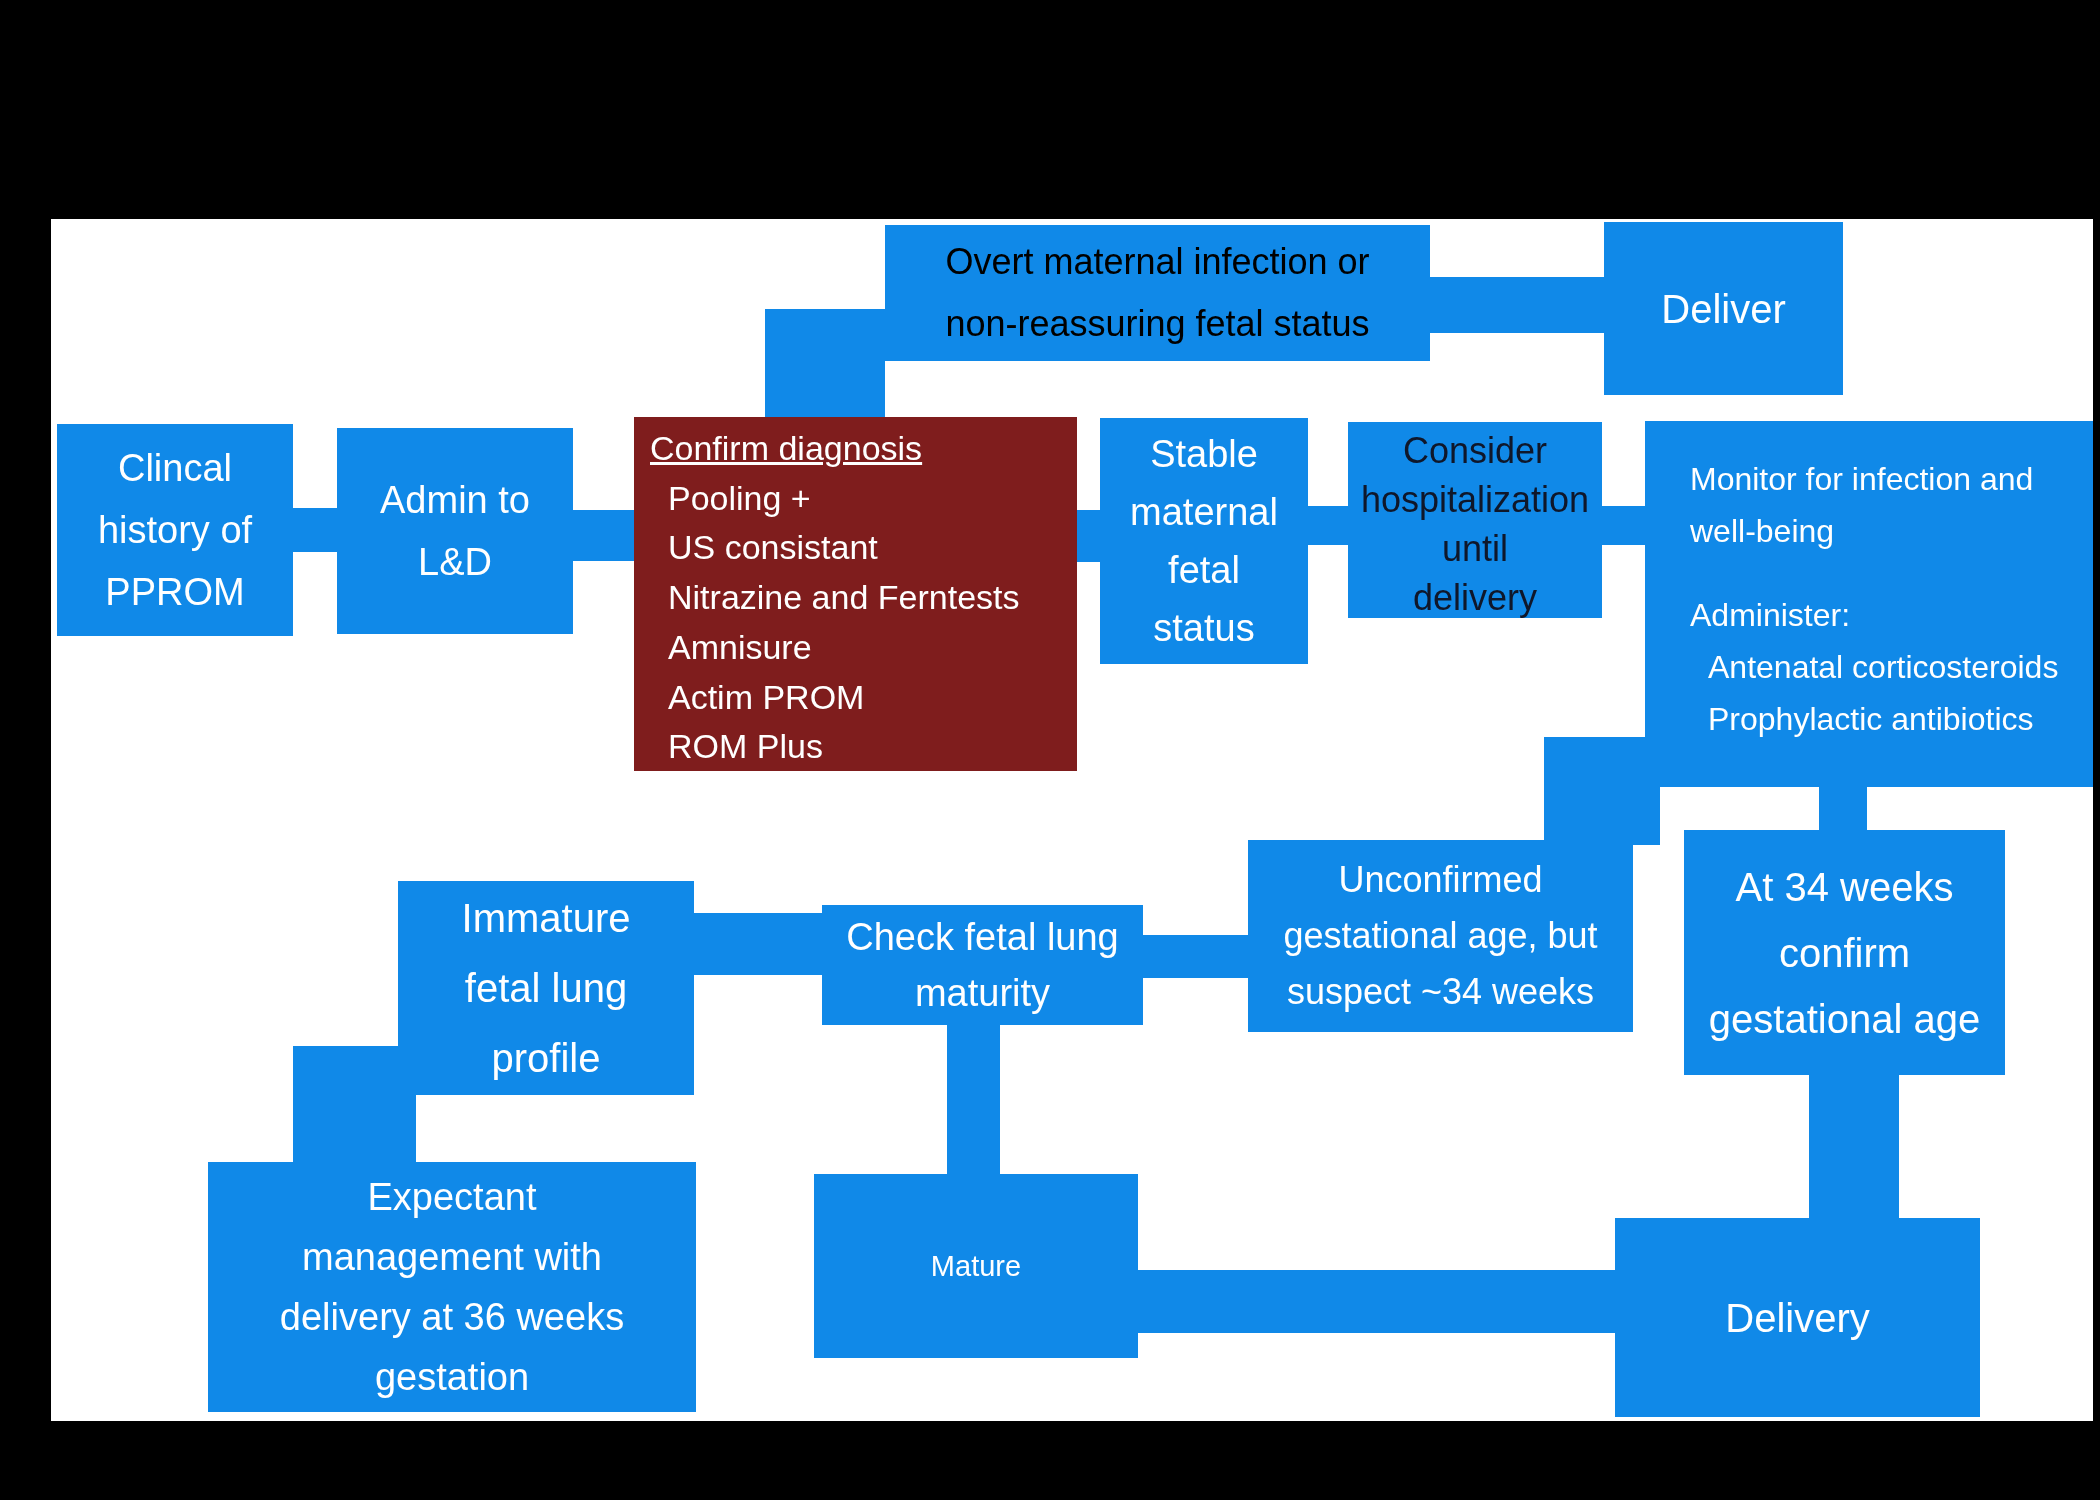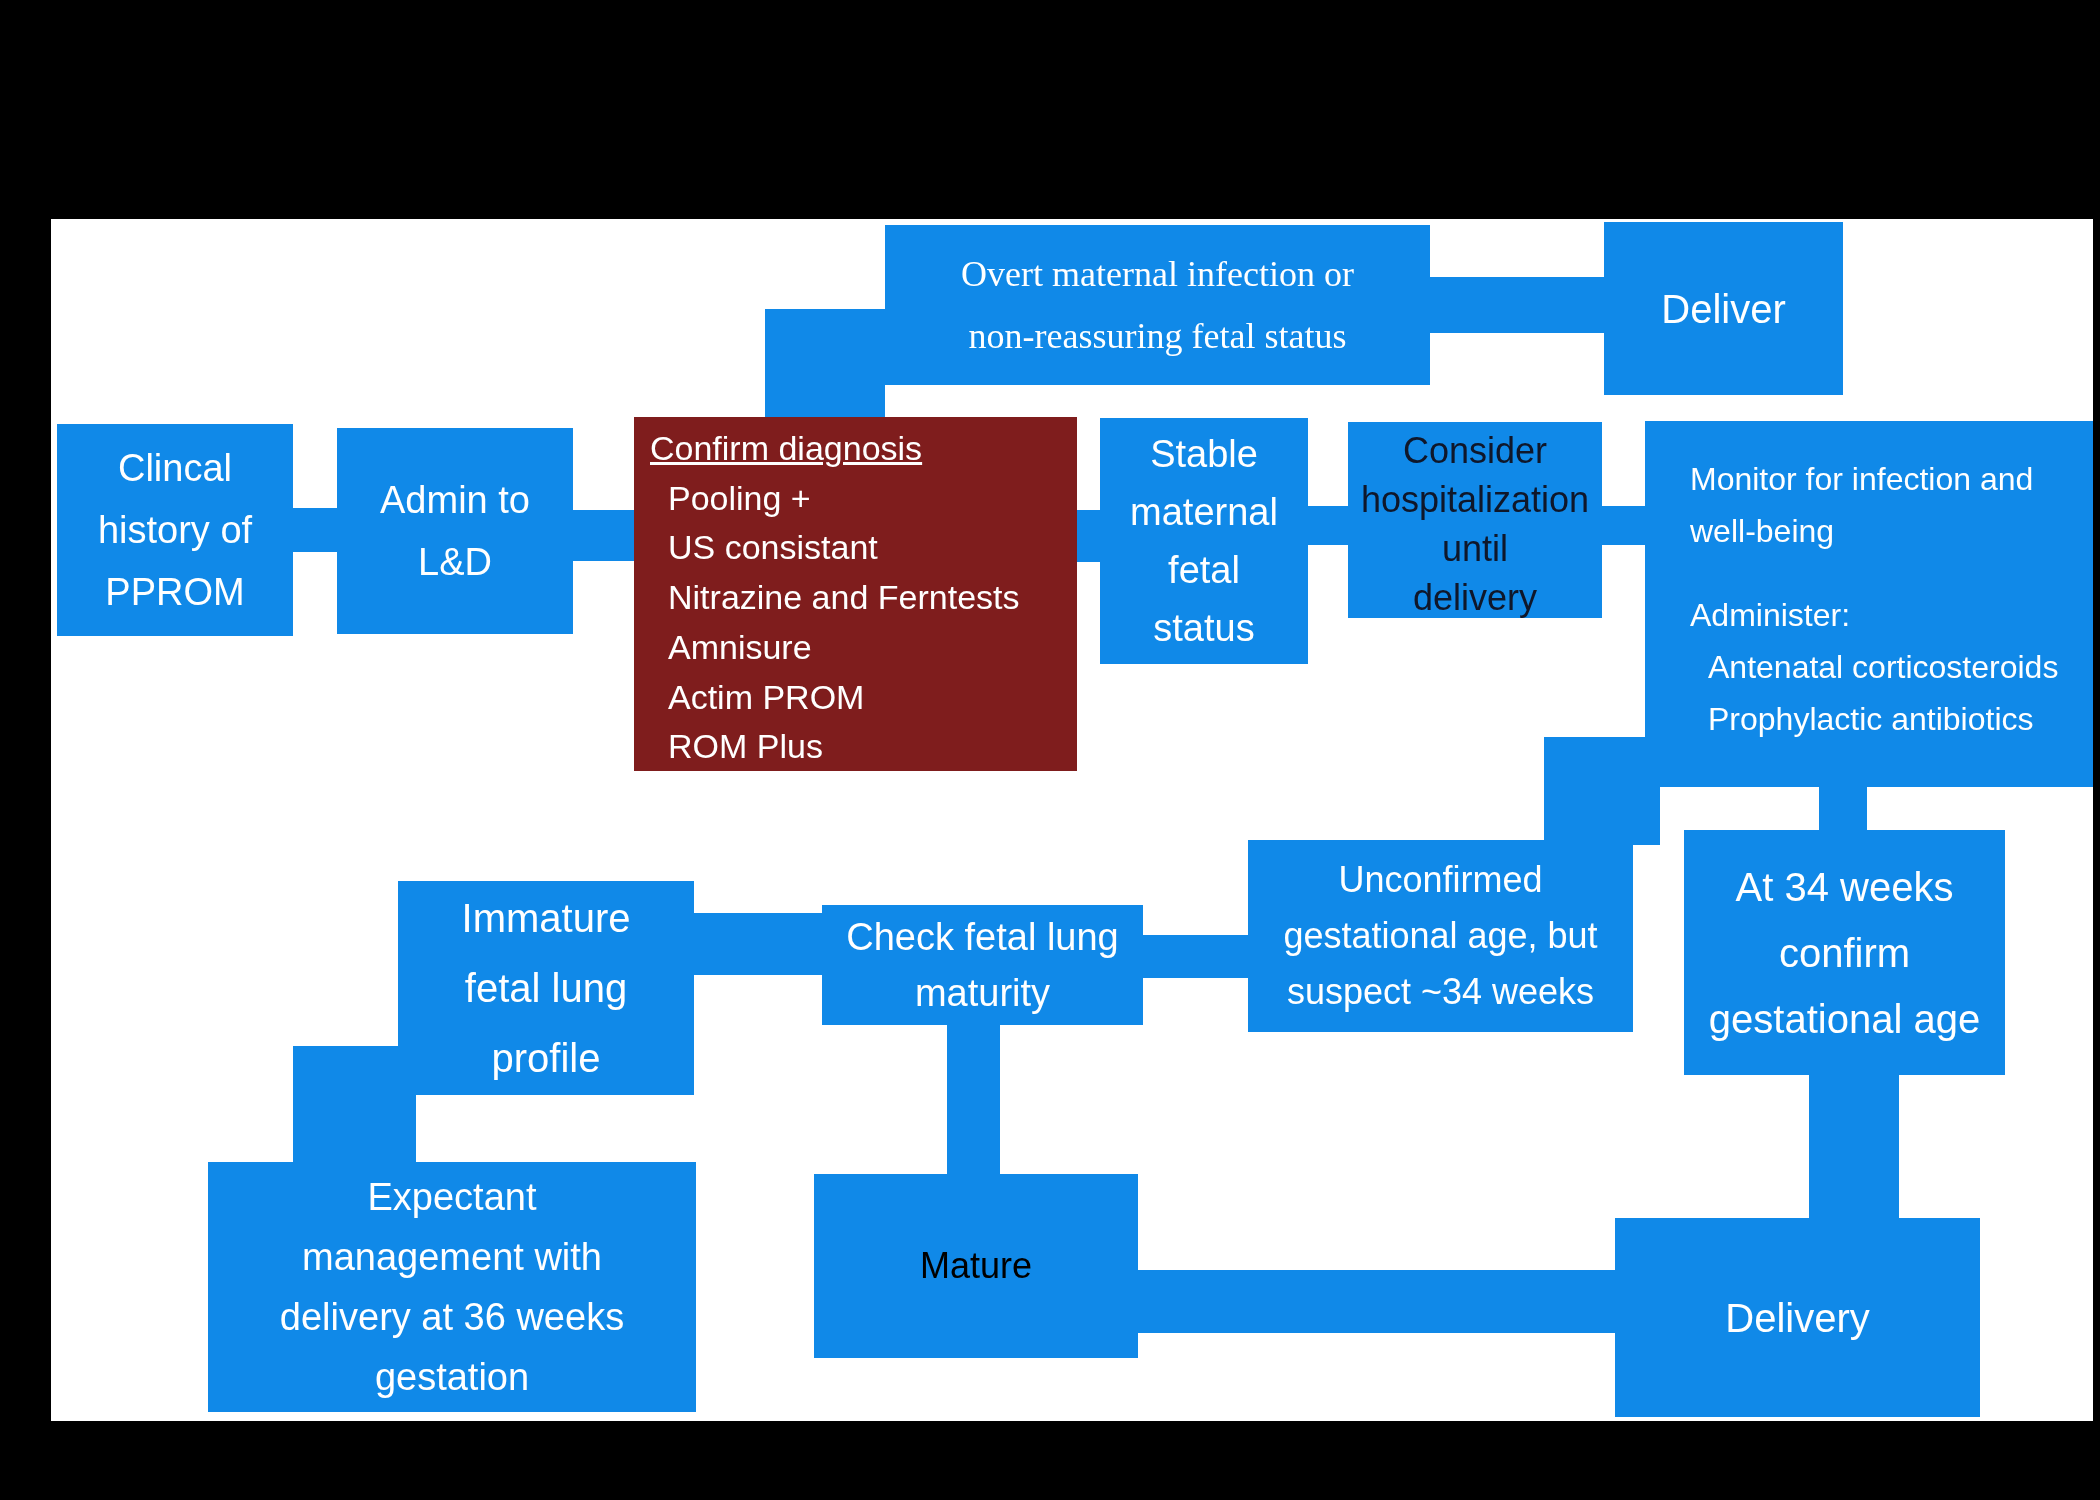--- a/index.html
+++ b/index.html
@@ -57,21 +57,21 @@
       <div class="edge" style="left: 1544px; top: 737px; width: 116px; height: 108px; background: rgb(16, 137, 232);"></div>
       <div class="edge" style="left: 1819px; top: 787px; width: 48px; height: 61px; background: rgb(16, 137, 232);"></div>
       <div class="edge" style="left: 694px; top: 913px; width: 128px; height: 62px; background: rgb(16, 137, 232);"></div>
       <div class="edge" style="left: 1143px; top: 935px; width: 105px; height: 43px; background: rgb(16, 137, 232);"></div>
       <div class="edge" style="left: 947px; top: 1025px; width: 53px; height: 150px; background: rgb(16, 137, 232);"></div>
       <div class="edge" style="left: 293px; top: 1046px; width: 123px; height: 118px; background: rgb(16, 137, 232);"></div>
       <div class="edge" style="left: 1138px; top: 1270px; width: 477px; height: 63px; background: rgb(16, 137, 232);"></div>
       <div class="edge" style="left: 1809px; top: 1075px; width: 90px; height: 145px; background: rgb(16, 137, 232);"></div>
     </div>
   <div id="nodes-layer">
-      <div class="node align-center" style="left: 885px; top: 225px; width: 545px; height: 160px; font-size: 36px; line-height: 62px; background: rgb(16, 137, 232); color: #ffffff; font-family: Liberation Serif, serif;">
+      <div class="node align-center" style="left: 885px; top: 225px; width: 545px; height: 136px; font-size: 36px; line-height: 62px; background: rgb(16, 137, 232); color: #000000;">
         <div class="line">Overt maternal infection or</div>
         <div class="line">non-reassuring fetal status</div>
       </div>
       <div class="node align-center" style="left: 1604px; top: 222px; width: 239px; height: 173px; font-size: 40px; line-height: 48px; background: rgb(16, 137, 232); color: rgb(255, 255, 255);">
         <div class="line">Deliver</div>
       </div>
       <div class="node align-center" style="left: 57px; top: 424px; width: 236px; height: 212px; font-size: 38px; line-height: 62px; background: rgb(16, 137, 232); color: rgb(255, 255, 255);">
         <div class="line">Clincal</div>
         <div class="line">history of</div>
         <div class="line">PPROM</div>
@@ -127,20 +127,20 @@
         <div class="line">At 34 weeks</div>
         <div class="line">confirm</div>
         <div class="line">gestational age</div>
       </div>
       <div class="node align-center" style="left: 208px; top: 1162px; width: 488px; height: 250px; font-size: 38px; line-height: 60px; background: rgb(16, 137, 232); color: rgb(255, 255, 255);">
         <div class="line">Expectant</div>
         <div class="line">management with</div>
         <div class="line">delivery at 36 weeks</div>
         <div class="line">gestation</div>
       </div>
-      <div class="node align-center" style="left: 814px; top: 1174px; width: 324px; height: 184px; font-size: 36px; line-height: 48px; background: rgb(16, 137, 232); color: #000000;">
+      <div class="node align-center" style="left: 814px; top: 1174px; width: 324px; height: 184px; font-size: 29px; line-height: 48px; background: rgb(16, 137, 232); color: #ffffff;">
         <div class="line">Mature</div>
       </div>
       <div class="node align-center" style="left: 1615px; top: 1218px; width: 365px; height: 199px; font-size: 40px; line-height: 48px; background: rgb(16, 137, 232); color: rgb(255, 255, 255);">
         <div class="line">Delivery</div>
       </div>
     </div>
 </div>
 
 </body></html>

